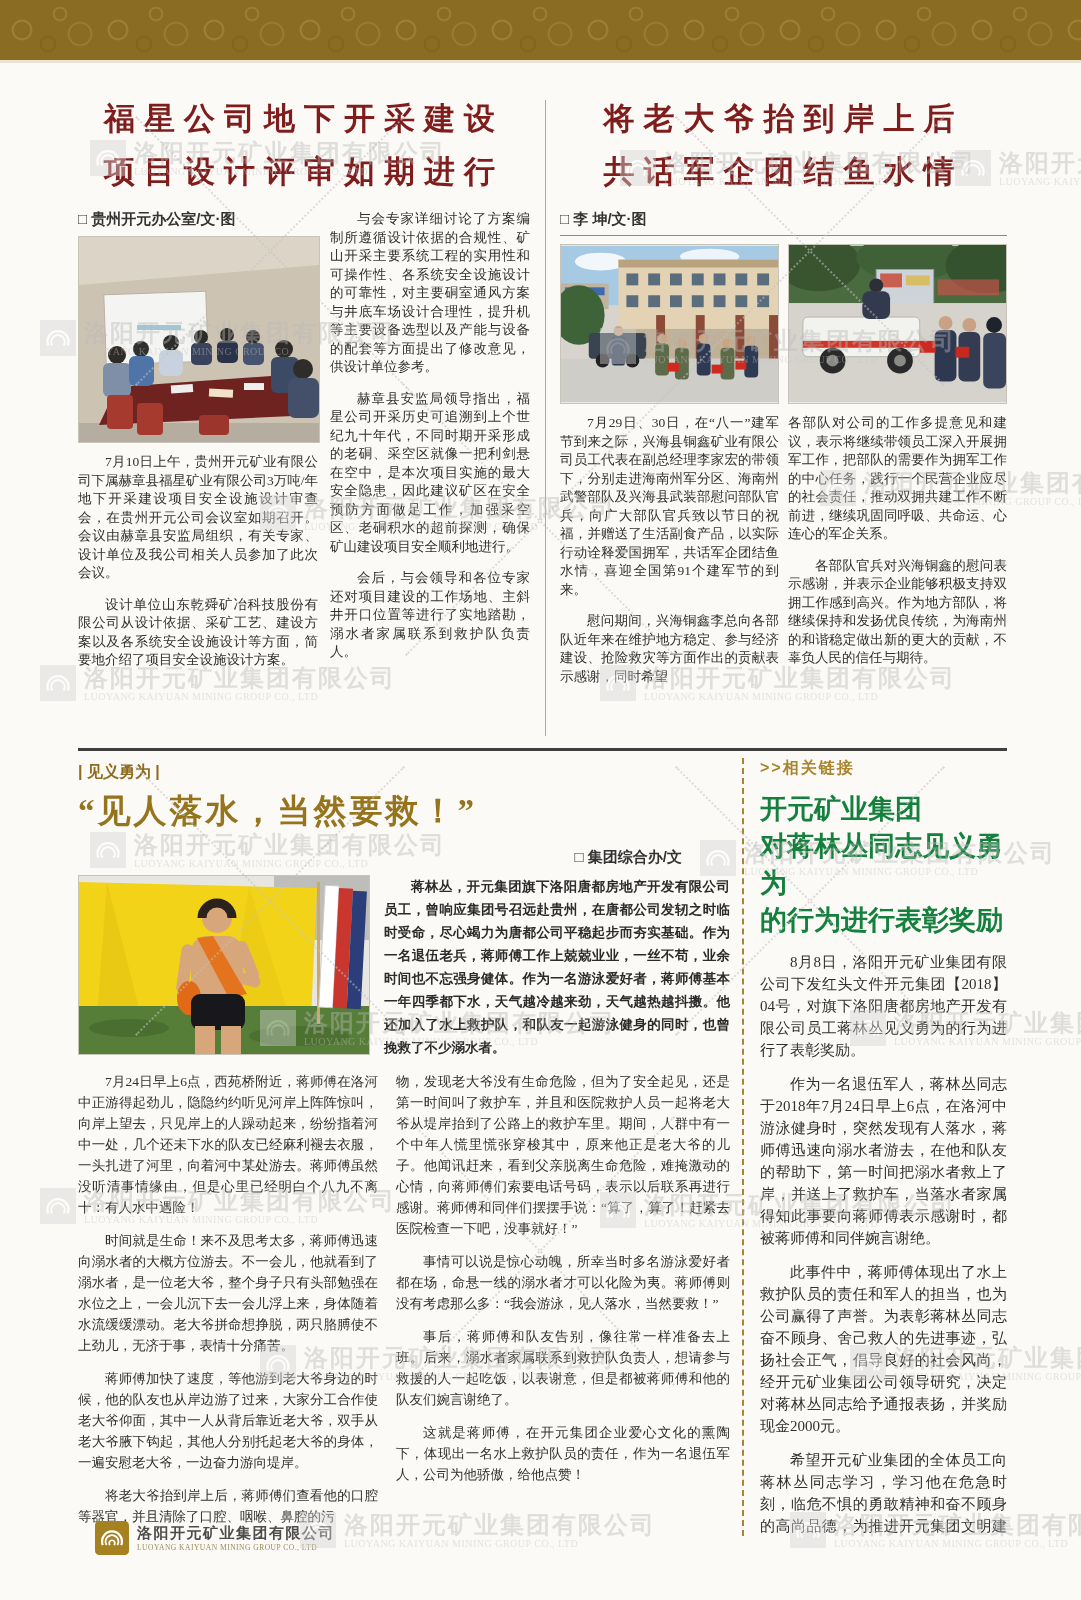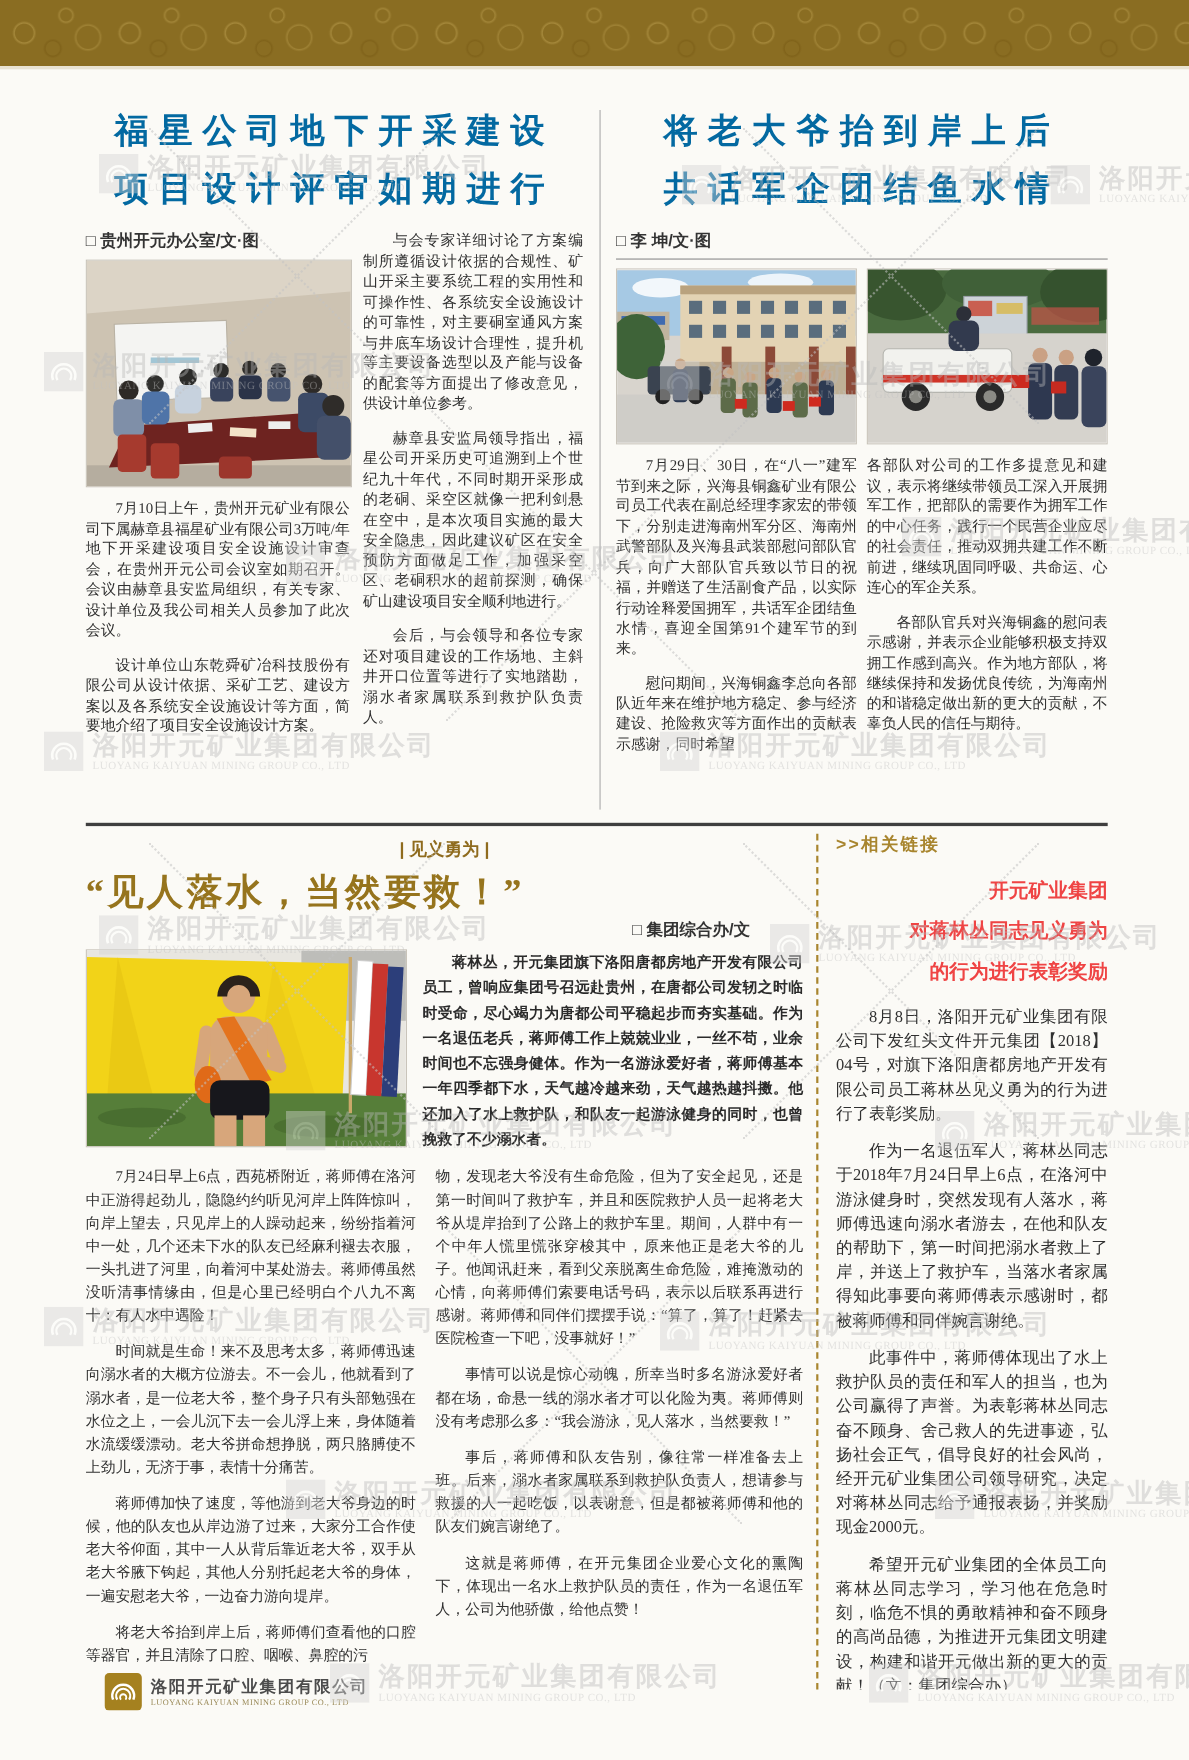--- a/index.html
+++ b/index.html
@@ -20,21 +20,21 @@
 
   
   .wm{position:absolute;display:flex;gap:8px;align-items:flex-start;z-index:3;opacity:.42;pointer-events:none;}
   .wm-cn{font-size:24px;font-weight:bold;color:#b9b9b9;letter-spacing:2px;white-space:nowrap;line-height:26px;}
   .wm-en{font-size:10px;color:#c2c2c2;letter-spacing:.5px;white-space:nowrap;}
   .wm svg{flex:0 0 auto;}
   .dot{position:absolute;border-top:2px dotted #c3c3c3;z-index:3;opacity:.55;pointer-events:none;}
 
   
   .art{position:absolute;z-index:2;}
-  .art-title{text-align:center;color:#0369a1;font-weight:bold;font-size:31px;
+  .art-title{text-align:center;color:#7f1d1d;font-weight:bold;font-size:31px;
     letter-spacing:9px;line-height:53px;white-space:nowrap;}
   .byline{font-size:15px;font-weight:bold;color:#333;
     font-family:"Liberation Sans","DejaVu Sans",sans-serif;}
   .bt{font-size:13.5px;line-height:18.5px;text-align:justify;text-indent:2em;margin:0 0 13px;color:#303030;}
   .noindent{text-indent:0;}
   .photo{border:1px solid #c9c4ba;background:#fff;display:block;}
 
   
   .tl{left:78px;top:92px;width:452px;}
   .tl .cols{display:flex;gap:12px;margin-top:12px;}
@@ -48,36 +48,36 @@
   .tr .photos{display:flex;gap:9px;margin-top:8px;}
   .tr .cols{display:flex;gap:9px;margin-top:10px;height:322px;overflow:hidden;}
   .tr .col{width:219px;}
 
   .vdiv{position:absolute;left:545px;top:100px;width:1px;height:636px;background:#aaa;z-index:2;}
   .hdiv{position:absolute;left:78px;top:748px;width:929px;height:3px;background:#3f3f3f;z-index:2;}
 
   
   .rs{left:78px;top:762px;width:652px;}
   .rs-label{font-size:16px;font-weight:bold;color:#8f6b1e;
-    font-family:"Liberation Sans","DejaVu Sans",sans-serif;text-align:center;}
+    font-family:"Liberation Sans","DejaVu Sans",sans-serif;}
   .rs-head{font-size:33px;font-weight:bold;color:#96741d;letter-spacing:3px;margin-top:6px;white-space:nowrap;}
-  .rs-byline{text-align:right;padding-right:48px;margin-top:2px;}
+  .rs-byline{text-align:right;padding-right:48px;margin-top:14px;}
   .rs .media{display:flex;gap:14px;margin-top:8px;}
   .rs .intro{flex:1;font-size:13.5px;font-weight:bold;line-height:23px;text-align:justify;text-indent:2em;color:#2b2b2b;}
   .rs .cols{display:flex;gap:18px;margin-top:12px;height:478px;overflow:hidden;}
   .rs .c1{width:300px;}
   .rs .c2{width:334px;}
   .rs .bt{line-height:21px;margin-bottom:12px;}
 
   
   .sb{left:742px;top:758px;width:265px;height:778px;border-left:2px dashed #a8852e;
       padding-left:16px;box-sizing:border-box;overflow:hidden;z-index:2;}
   .sb-tag{color:#a8852e;font-weight:bold;font-size:16px;letter-spacing:2px;
     font-family:"Liberation Sans","DejaVu Sans",sans-serif;}
-  .sb-title{margin-top:12px;text-align:right;color:#ef4444;font-weight:bold;font-size:18px;
+  .sb-title{margin-top:12px;text-align:left;color:#15803d;font-weight:bold;font-size:27px;
     line-height:37px;font-family:"Liberation Sans","DejaVu Sans",sans-serif;}
   .sb .bt{font-size:15px;line-height:22px;margin-bottom:12px;}
   .sb .paras{margin-top:12px;}
 
   
   .foot{position:absolute;left:95px;top:1521px;display:flex;gap:8px;align-items:center;z-index:2;}
   .foot-cn{font-size:15px;font-weight:bold;color:#4c4c4c;letter-spacing:1.5px;
     font-family:"Liberation Sans","DejaVu Sans",sans-serif;}
   .foot-en{font-size:7.5px;color:#9a8a58;letter-spacing:.5px;}
 </style>

